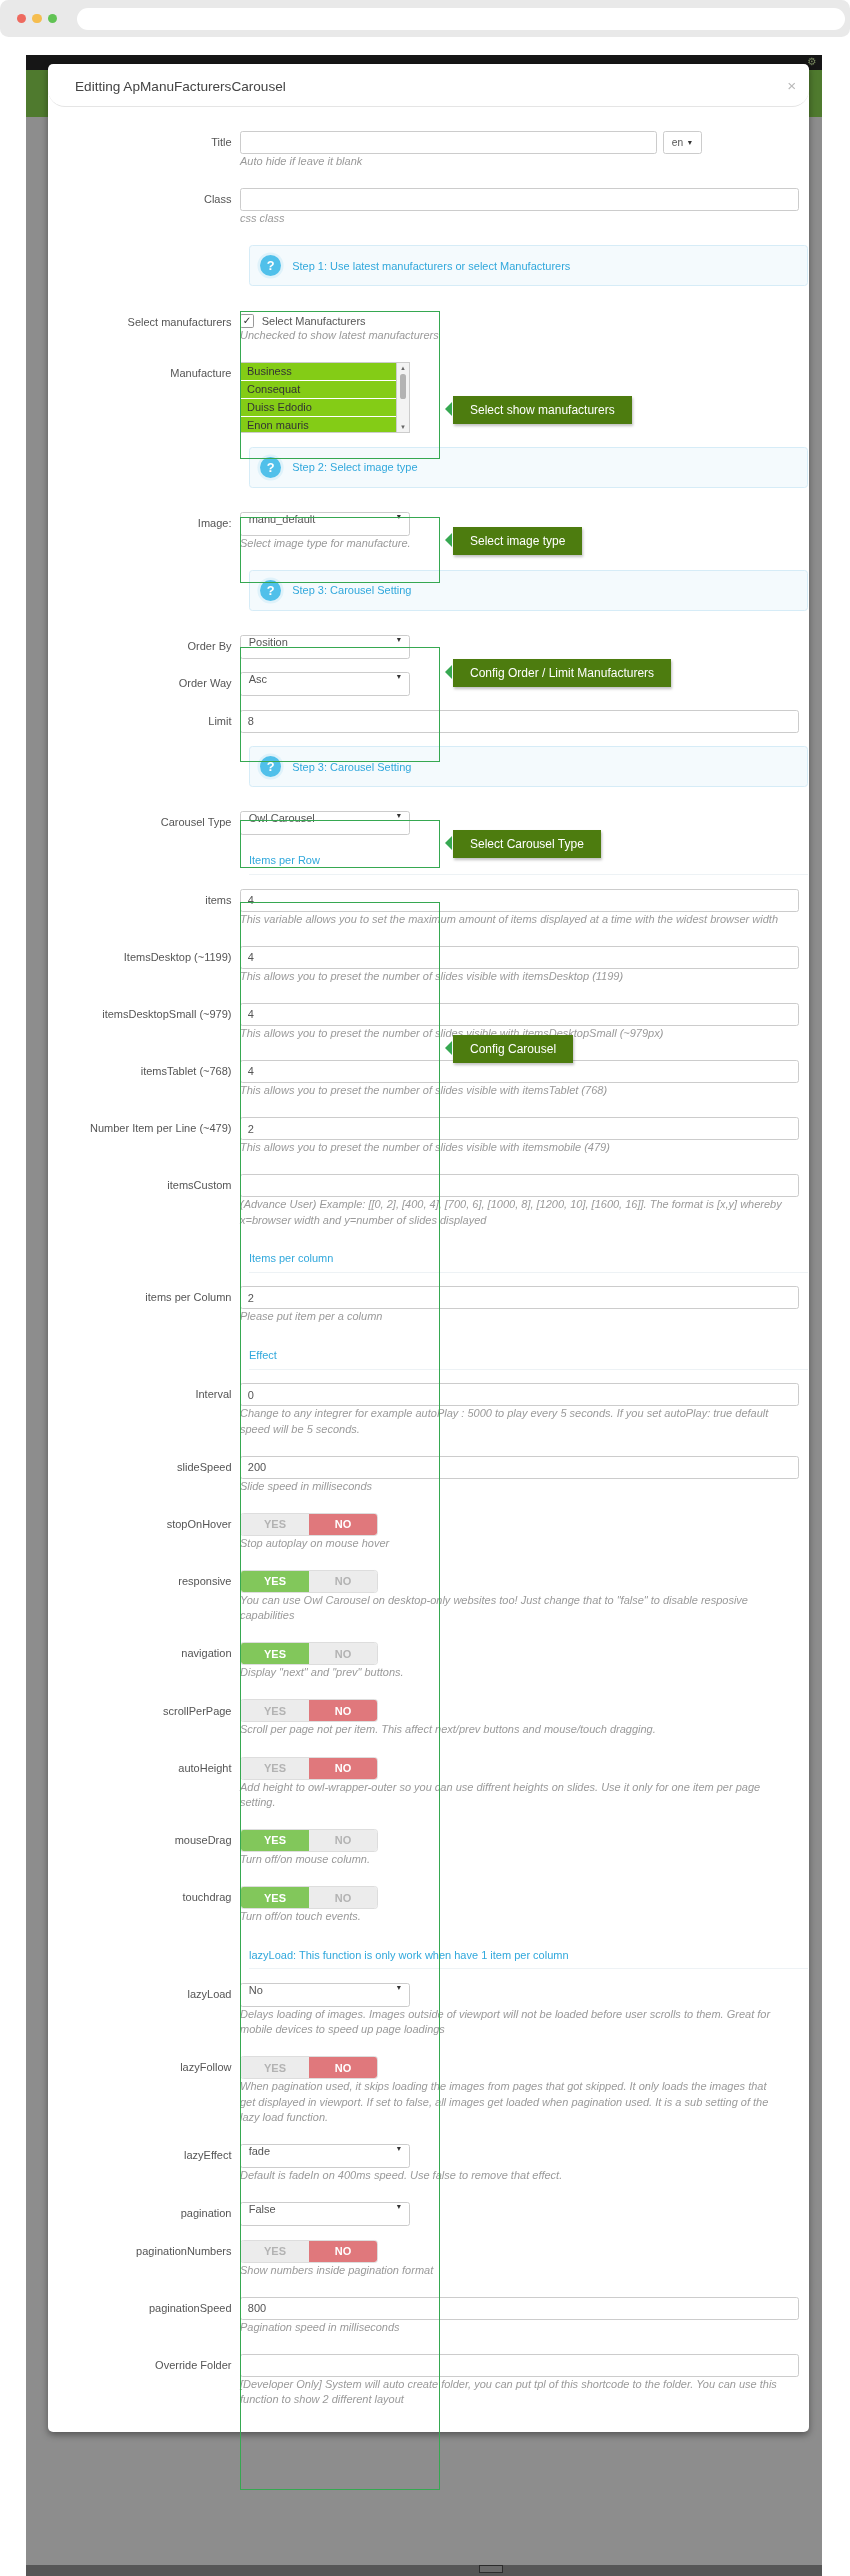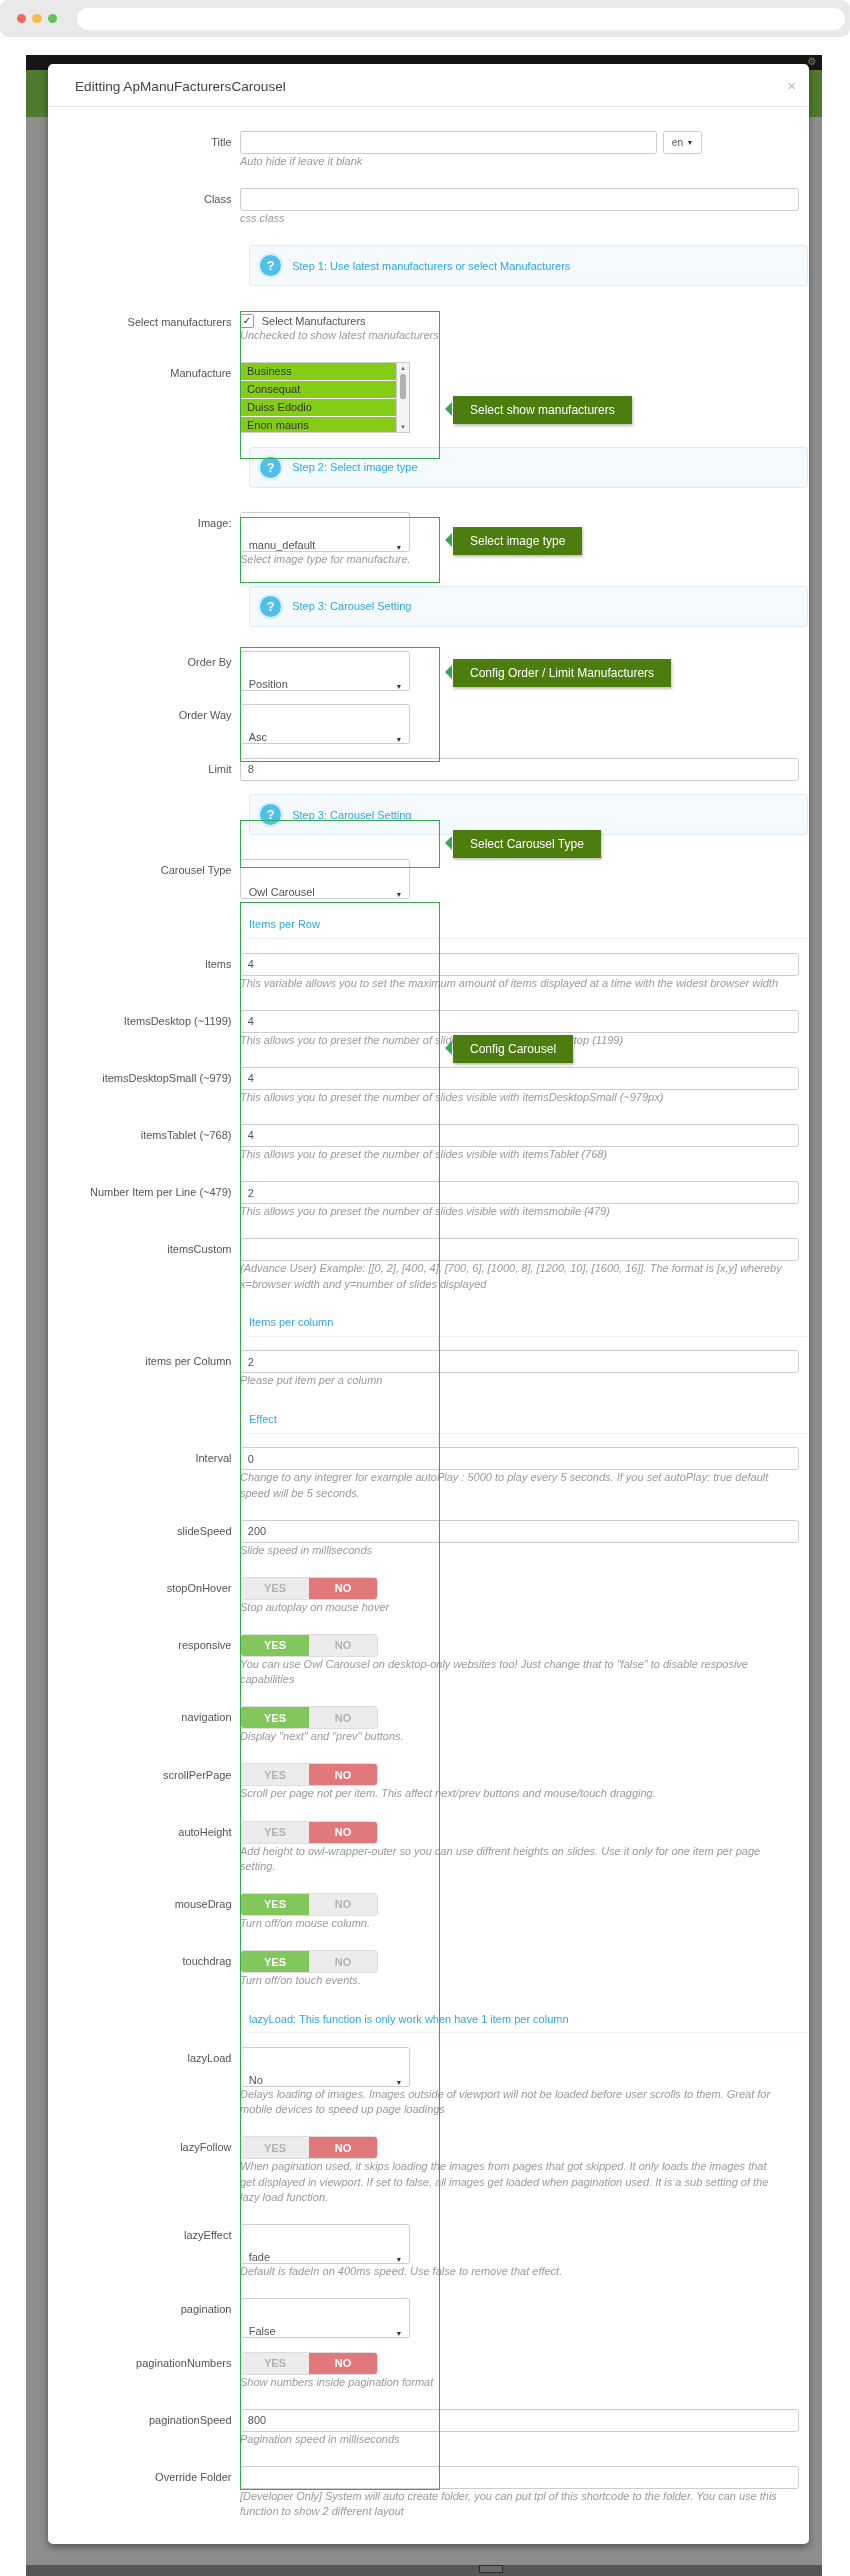--- a/index.html
+++ b/index.html
@@ -17,41 +17,41 @@
   
   .admin-bg{position:absolute;left:25.5px;top:55px;width:796px;height:2521px;background:#8d8d8d;overflow:hidden;}
   .admin-blackbar{position:absolute;left:0;top:0;width:100%;height:15.3px;background:#161616;}
   .admin-wrench{position:absolute;right:5.1px;top:0.9px;font-size:10.2px;color:#77875e;}
   .admin-greenbar{position:absolute;left:0;top:15.3px;width:100%;height:47px;background:#4f7a2e;}
   .admin-bottomband{position:absolute;left:0;bottom:0;width:100%;height:11px;background:#565656;}
   .admin-frag{position:absolute;left:453px;bottom:2.6px;width:22px;height:6.8px;border:1.7px solid #2c2c2c;background:#6a6a6a;}
   
   .modal{position:absolute;left:48px;top:64px;width:761px;background:#ffffff;border-radius:5.1px;
          box-shadow:0 2.6px 7.7px rgba(0,0,0,.4);}
-  .modal-header{position:relative;padding:14.5px 17px 12.8px 27px;border-bottom:0.9px solid #e5e5e5;}
+  .modal-header{position:relative;padding:14.5px 17px 12.8px 27px;border-bottom:0.9px solid #e5e5e5;border-radius:17px;}
   .modal-title{font-size:13.6px;color:#444;}
   .modal-close{position:absolute;right:12.8px;top:13.6px;font-size:15.3px;color:#b9b9b9;cursor:pointer;line-height:1;}
   .modal-body{position:relative;padding:24px 0 5.1px 0;}
   
   .frow{display:flex;margin-bottom:18.7px;}
   .frow.nohelp{margin-bottom:13.6px;}
   .flabel{width:192px;box-sizing:border-box;padding-right:8.5px;text-align:right;font-size:11px;color:#555;
           padding-top:5.1px;line-height:1.25;}
   .fctrl{width:559px;position:relative;}
   .fhelp{margin-top:0;font-style:italic;font-size:11px;color:#9a9a9a;line-height:1.4;max-width:544px;}
   
   .tinput{box-sizing:border-box;height:23px;border:0.9px solid #ccc;border-radius:2.6px;padding:0 6.8px;
           font-family:"Liberation Sans",sans-serif;font-size:11px;color:#555;background:#fff;outline:none;}
   .tinput.full{width:559px;} .tinput.w490{width:417px;}
   .lang-box{position:absolute;left:423px;top:0;width:39px;height:23px;box-sizing:border-box;border:0.9px solid #ccc;
             border-radius:2.6px;background:#fff;font-size:10.2px;color:#555;display:flex;align-items:center;
             justify-content:center;gap:3.4px;cursor:pointer;}
   .lang-box .caret{font-size:6.8px;color:#333;}
-  .sel{box-sizing:border-box;width:170px;height:40px;border:0.9px solid #ccc;border-radius:2.6px;background:#fff;
-       display:flex;align-items:flex-end;padding:0 7.7px;font-size:11px;color:#555;cursor:pointer;position:relative;}
+  .sel{box-sizing:border-box;width:170px;height:24px;border:0.9px solid #ccc;border-radius:2.6px;background:#fff;
+       display:flex;align-items:flex-start;padding:0 7.7px;font-size:11px;color:#555;cursor:pointer;position:relative;}
   .sel .caret{position:absolute;right:6.8px;font-size:6.8px;color:#333;}
   .msel{box-sizing:border-box;width:170px;height:71px;border:0.9px solid #ccc;background:#fff;position:relative;
         overflow:hidden;font-size:11px;}
   .msel .opt{height:17px;line-height:17px;padding:0 6px;background:#84cc16;color:#333;margin:0 12px 0.9px 0;cursor:pointer;}
   .msb{position:absolute;right:0;top:0;width:12px;height:100%;background:#f3f3f3;border-left:0.9px solid #ccc;
        display:flex;flex-direction:column;align-items:center;font-size:6px;color:#666;}
   .msb .thumb{width:6.8px;height:25.5px;background:#b3b3b3;border-radius:2.6px;margin-top:1.7px;}
   .msb .arr{padding:1.7px 0;}
   .cbwrap{display:flex;align-items:center;gap:7.7px;padding-top:3.4px;cursor:pointer;}
   .cb{width:12px;height:12px;border:0.9px solid #999;border-radius:1.7px;background:#fff;color:#333;font-size:10.2px;

